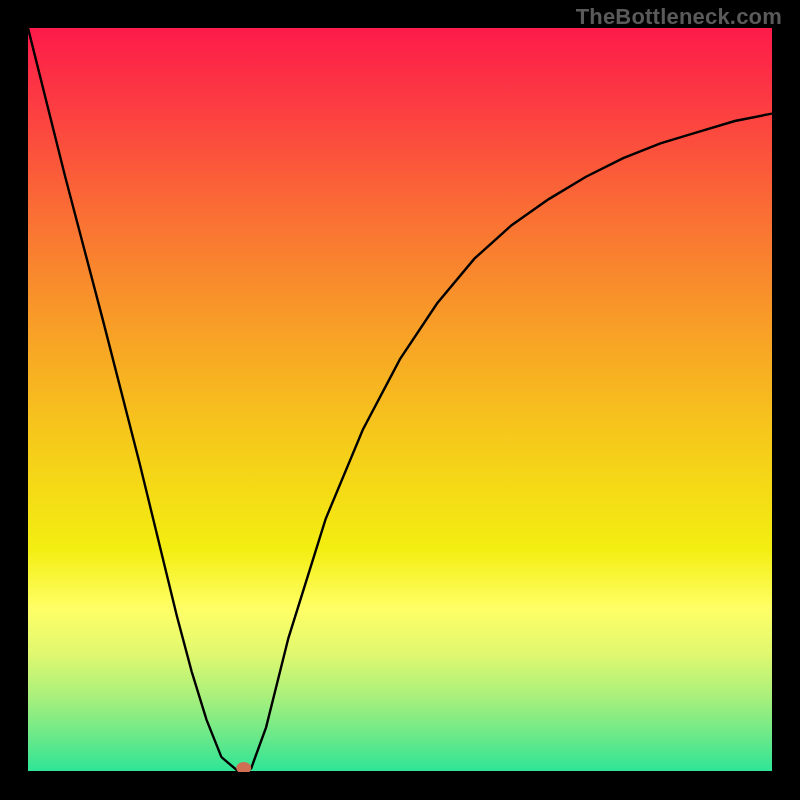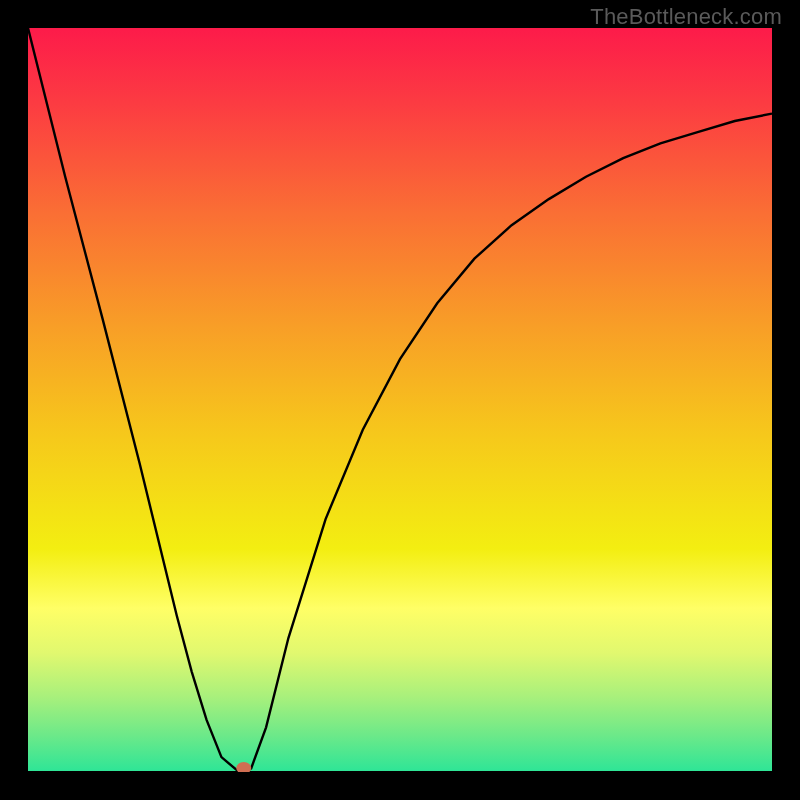--- a/index.html
+++ b/index.html
@@ -16,21 +16,21 @@
     width: 800px;
     height: 800px;
     background: #000;
   }
   .watermark {
     position: absolute;
     top: 4px;
     right: 18px;
     color: #5a5a5a;
     font-size: 22px;
-    font-weight: 400;
+    font-weight: 700;
     letter-spacing: 0.2px;
     user-select: none;
   }
   .plot {
     position: absolute;
     left: 28px;
     top: 28px;
     width: 744px;
     height: 744px;
   }

